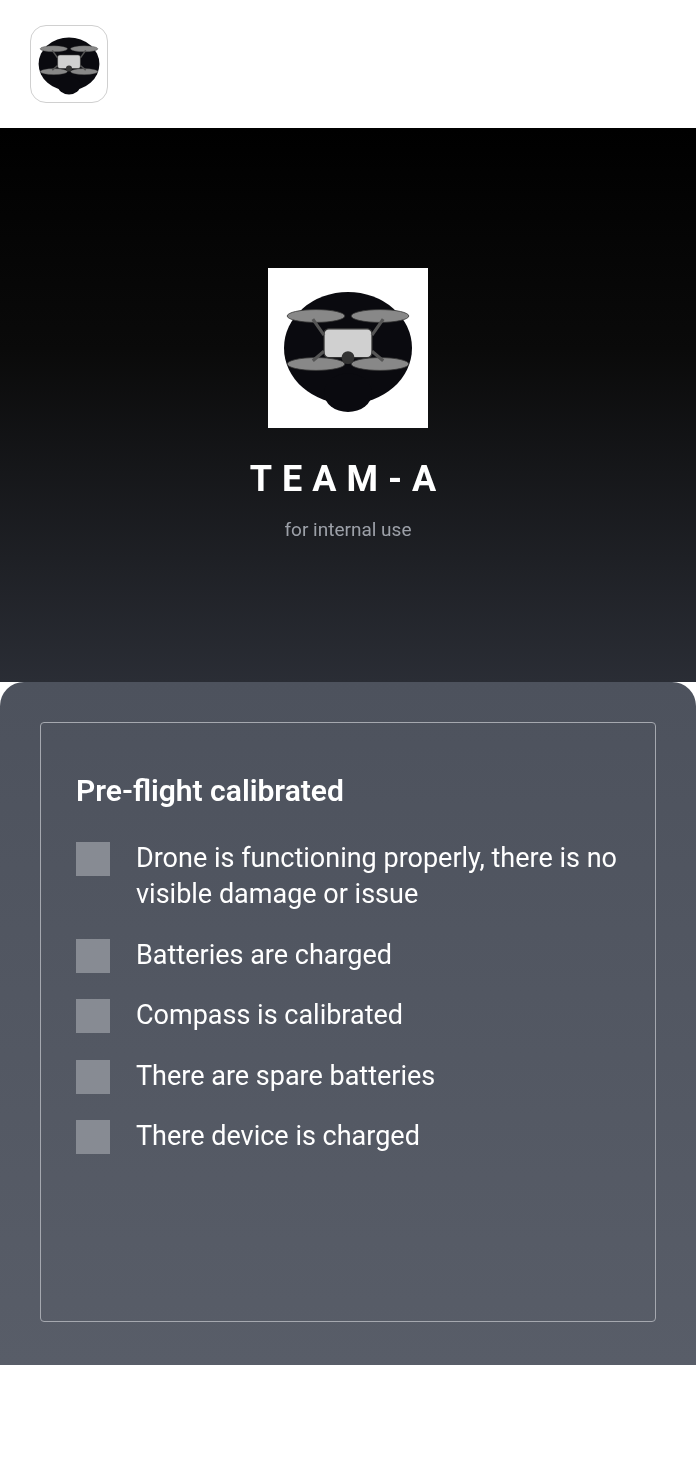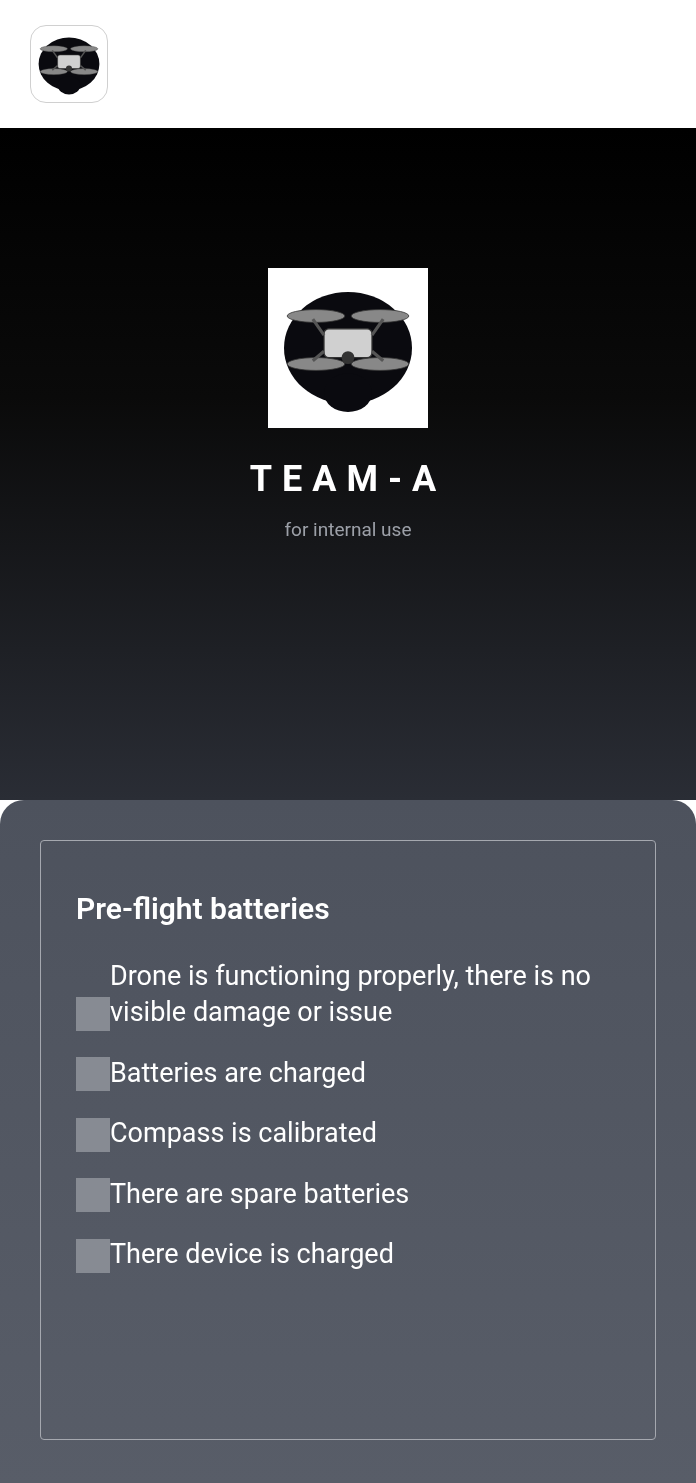--- a/index.html
+++ b/index.html
@@ -30,21 +30,21 @@
       border: 1px solid #d0d0d0;
       background: #ffffff;
       display: flex;
       align-items: center;
       justify-content: center;
       overflow: hidden;
     }
     
     .hero-section {
       background: linear-gradient(180deg, #000000 0%, #0a0a0a 40%, #2a2d35 100%);
-      height: 672px;
+      height: 554px;
       display: flex;
       flex-direction: column;
       align-items: center;
       padding-top: 140px;
     }
     
     .app-icon-large {
       width: 160px;
       height: 160px;
       background: #ffffff;
@@ -85,21 +85,22 @@
     
     .checklist-title {
       color: #ffffff;
       font-size: 30px;
       font-weight: 600;
       margin-bottom: 32px;
     }
     
     .checklist-item {
       display: flex;
-      align-items: flex-end;
+      align-items: flex-start;
+      gap: 26px;
       margin-bottom: 24px;
     }
     
     .checkbox {
       width: 34px;
       height: 34px;
       background: #878b93;
       border: none;
       flex-shrink: 0;
       margin-top: 2px;
@@ -156,21 +157,21 @@
       <line x1="65" y1="52" x2="72" y2="58" stroke="#555" stroke-width="2"></line>
       <circle cx="50" cy="56" r="4" fill="#333"></circle>
     </svg>
   </div>
   <div class="team-title">TEAM-A</div>
   <div class="subtitle">for internal use</div>
 </div>
 
 <div class="checklist-wrapper">
   <div class="checklist-card">
-    <div class="checklist-title">Pre-flight batteries</div>
+    <div class="checklist-title">Pre-flight calibrated</div>
 
     <div class="checklist-item">
       <div class="checkbox"></div>
       <div class="checklist-text">Drone is functioning properly, there is no visible damage or issue</div>
     </div>
 
     <div class="checklist-item">
       <div class="checkbox"></div>
       <div class="checklist-text">Batteries are charged</div>
     </div>

